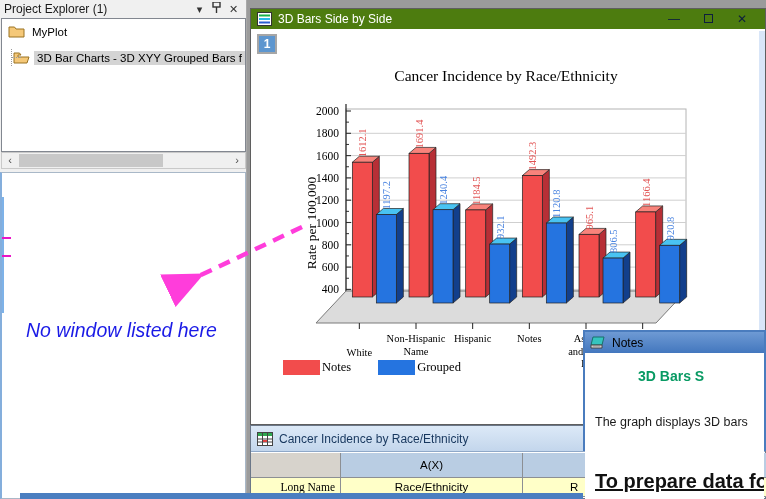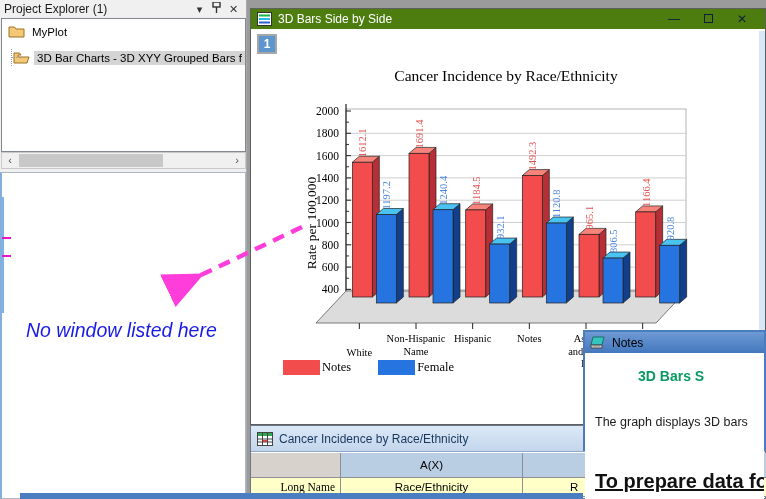--- a/index.html
+++ b/index.html
@@ -266,21 +266,21 @@
           <div class="xlab" style="left: 314px; top: 302px; width: 38px;">Asian and Pac. Is.</div>
           <div class="xlab" style="left: 356.667px; top: 302px; width: 66px;"></div>
         </div>
       <div id="legend">
         <span class="legend-item">
           <span class="legend-swatch" style="background: rgb(242, 76, 76);"></span>
           <span class="legend-label">Notes</span>
         </span>
         <span class="legend-item">
           <span class="legend-swatch" style="background: rgb(37, 116, 224);"></span>
-          <span class="legend-label">Female</span>
+          <span class="legend-label">Grouped</span>
         </span>
       </div>
       <div id="graph-scroll-strip"></div>
     </div>
   </div>
 
   <div id="worksheet-window">
     <div class="ws-titlebar">
       <svg width="16" height="14" viewBox="0 0 16 14">
           <rect x="0.5" y="0.5" width="15" height="13" fill="#fff" stroke="#444"></rect>

